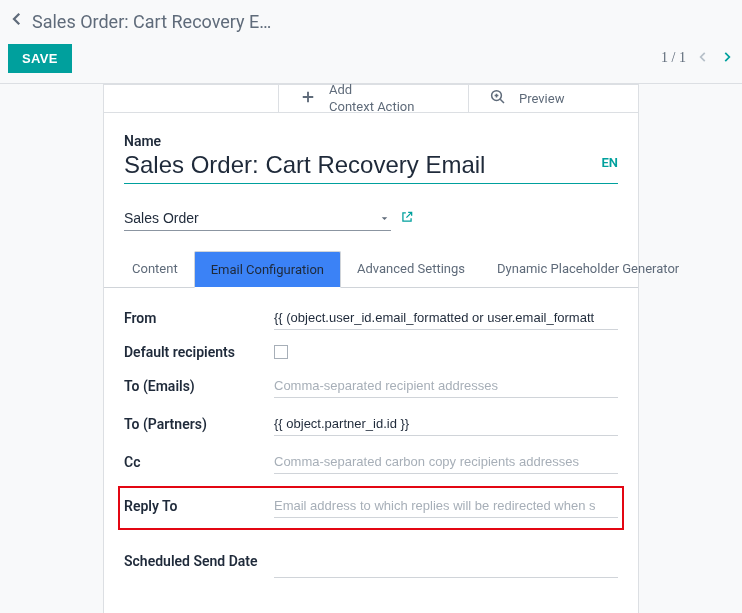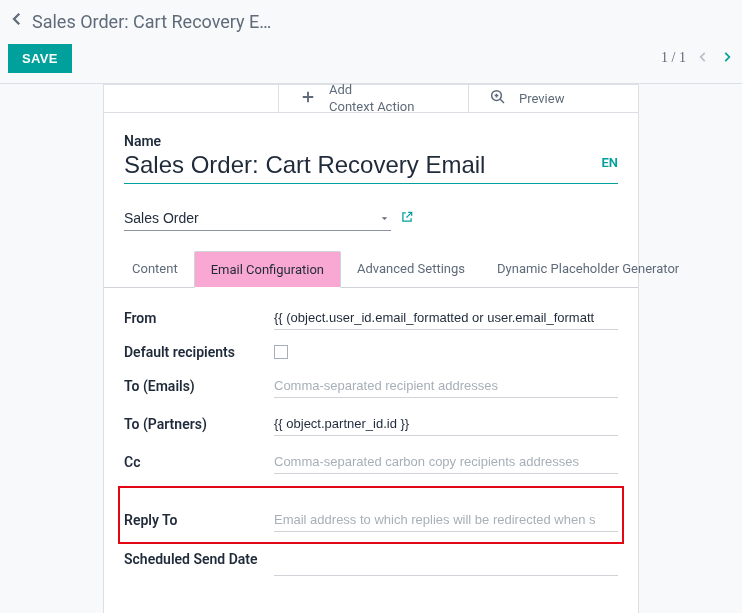--- a/index.html
+++ b/index.html
@@ -115,40 +115,40 @@
   }
   .tab {
     padding: 10px 16px;
     font-size:13px;
     color:#5f6b7a;
     cursor:pointer;
     white-space:nowrap;
   }
   .tab.active {
     color:#1f2a3a;
-    background:#f9a8d4;
+    background:#3b82f6;
     border:1px solid #d0d4d9;
     border-bottom:1px solid #fff;
     margin-bottom:-1px;
     border-radius:2px 2px 0 0;
   }
 
   .field-grid .grow { display:flex; align-items:center; margin-bottom:14px; }
   .grid-label { color:#1f2a3a; font-size:14px; font-weight:600; width:150px; flex-shrink:0; }
   .grid-input {
     border:none; border-bottom:1px solid #d0d4d9;
     font-size:13px; padding:4px 0; outline:none; color:#1f2a3a; flex:1; min-width:0;
   }
   .grid-input::placeholder { color:#a7afb8; }
   .checkbox { width:14px; height:14px; border:1px solid #a7afb8; cursor:pointer; }
 
   .highlight-box {
     border: 2px solid #e30613;
-    margin: -2px -6px 6px -6px;
-    padding: 20px 4px 10px;
+    margin: -2px -6px 22px -6px;
+    padding: 6px 4px 10px;
   }
   .highlight-box .grow { margin-bottom:0; }
 
   .sched-label { line-height:1.3; }
 </style>
 </head>
 <body>
 
 <div class="breadcrumb-bar">
   <span class="back-arrow">

